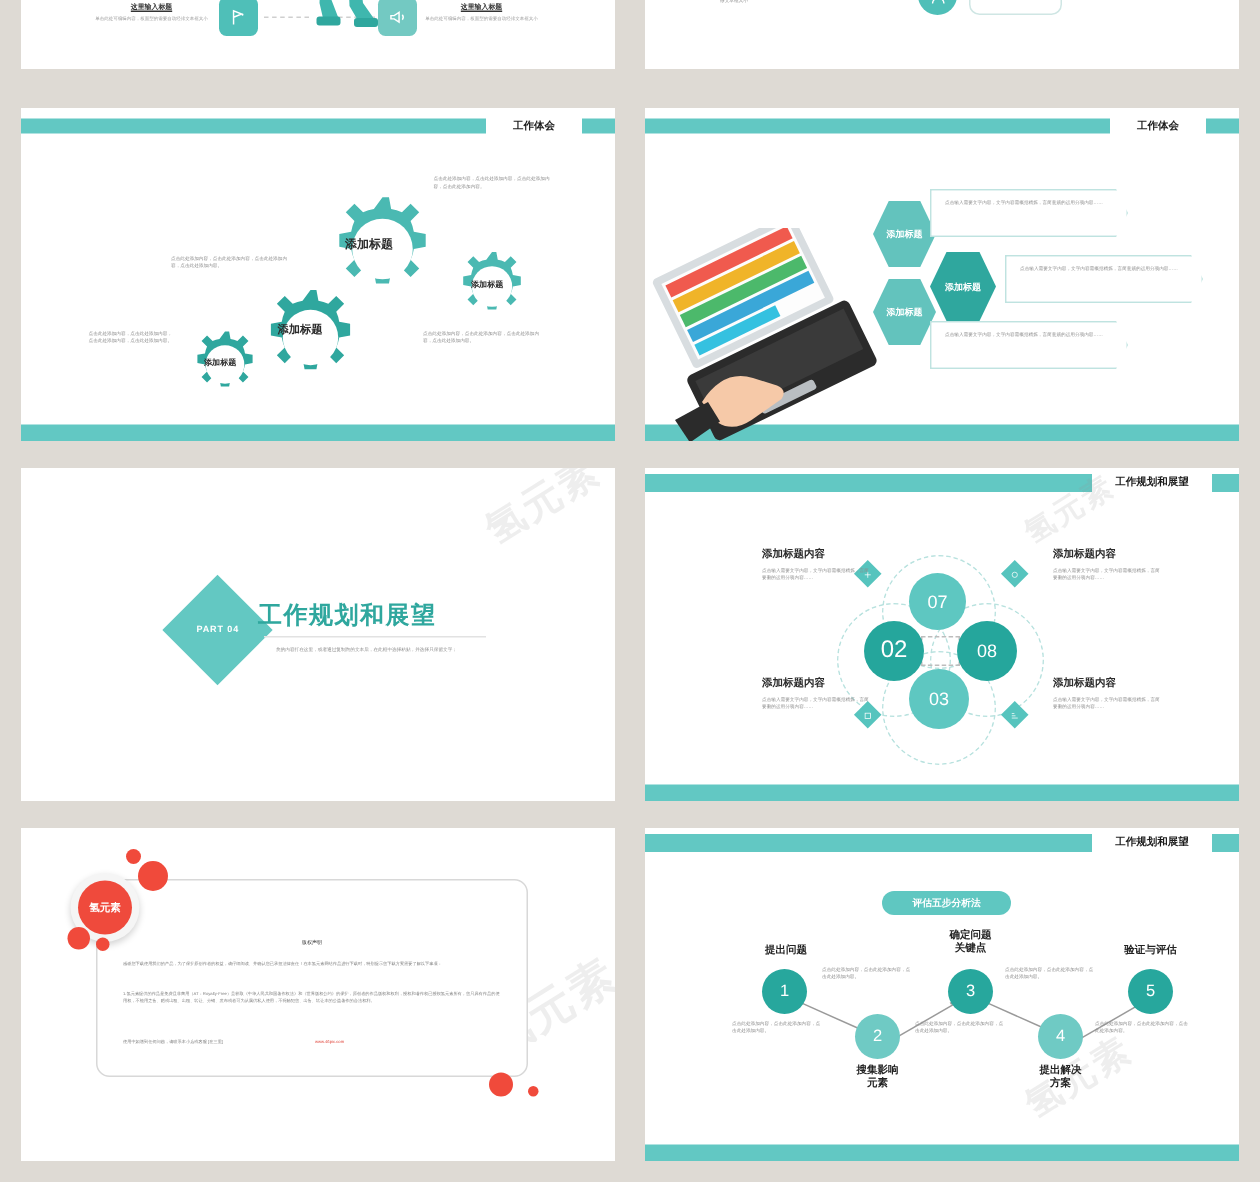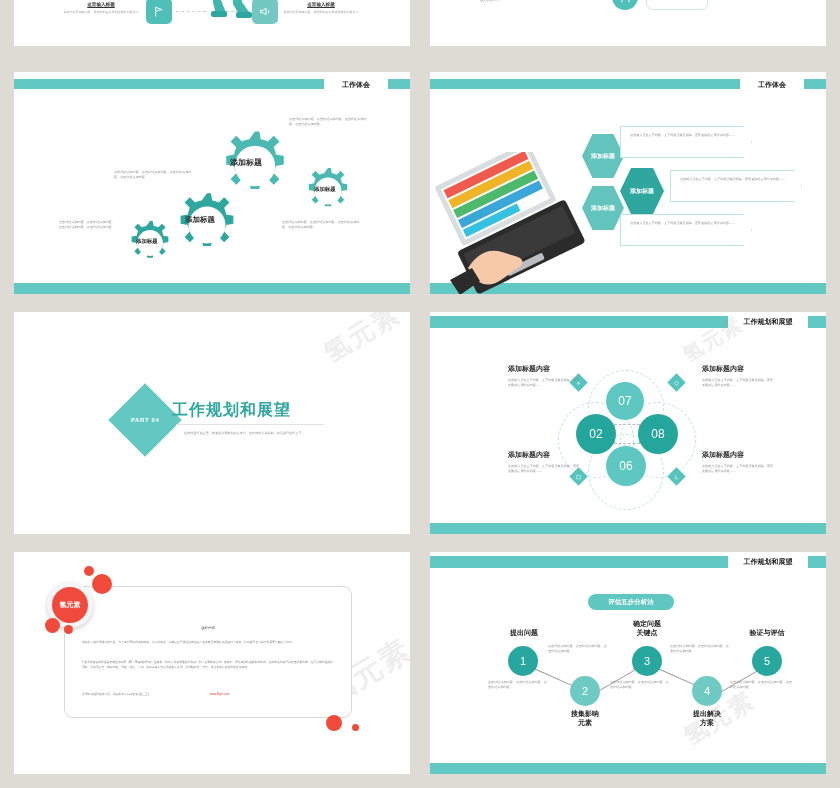--- a/index.html
+++ b/index.html
@@ -341,22 +341,22 @@
     <div class="ftr-band" style="bottom:0; height:11px;"></div>
     <div class="wm" style="left:250px; top:14px; font-size:20px;">氢元素</div>
 
     <div class="dcirc" style="left:158px; top:58px; width:76px; height:76px;"></div>
     <div class="dcirc" style="left:128px; top:90px; width:76px; height:76px;"></div>
     <div class="dcirc" style="left:190px; top:90px; width:76px; height:76px;"></div>
     <div class="dcirc" style="left:158px; top:122px; width:76px; height:76px;"></div>
     <div class="dashed-sq" style="left:184px; top:112px; width:26px; height:20px;"></div>
 
     <div class="numcirc n-light" style="left:176px; top:70px; width:38px; height:38px; font-size:12px;">07</div>
-    <div class="numcirc n-dark" style="left:146px; top:102px; width:40px; height:40px; font-size:12px;">02</div>
-    <div class="numcirc n-light" style="left:176px; top:134px; width:40px; height:40px; font-size:12px;">06</div>
+    <div class="numcirc n-dark" style="left:146px; top:102px; width:40px; height:40px; font-size:16px;">02</div>
+    <div class="numcirc n-light" style="left:176px; top:134px; width:40px; height:40px; font-size:12px;">03</div>
     <div class="numcirc n-dark" style="left:208px; top:102px; width:40px; height:40px; font-size:12px;">08</div>
 
     <div class="dia-sm" style="left:142px; top:64px; width:13px; height:13px;">
       <svg width="6" height="6" viewBox="0 0 24 24" stroke="#fff" fill="none" stroke-width="2" style="transform:rotate(-45deg)">
           <path d="M4 12h16M12 4v16"></path>
         </svg>
     </div>
     <div class="dia-sm" style="left:240px; top:64px; width:13px; height:13px;">
       <svg width="6" height="6" viewBox="0 0 24 24" stroke="#fff" fill="none" stroke-width="2" style="transform:rotate(-45deg)">
           <circle cx="12" cy="12" r="7"></circle>

